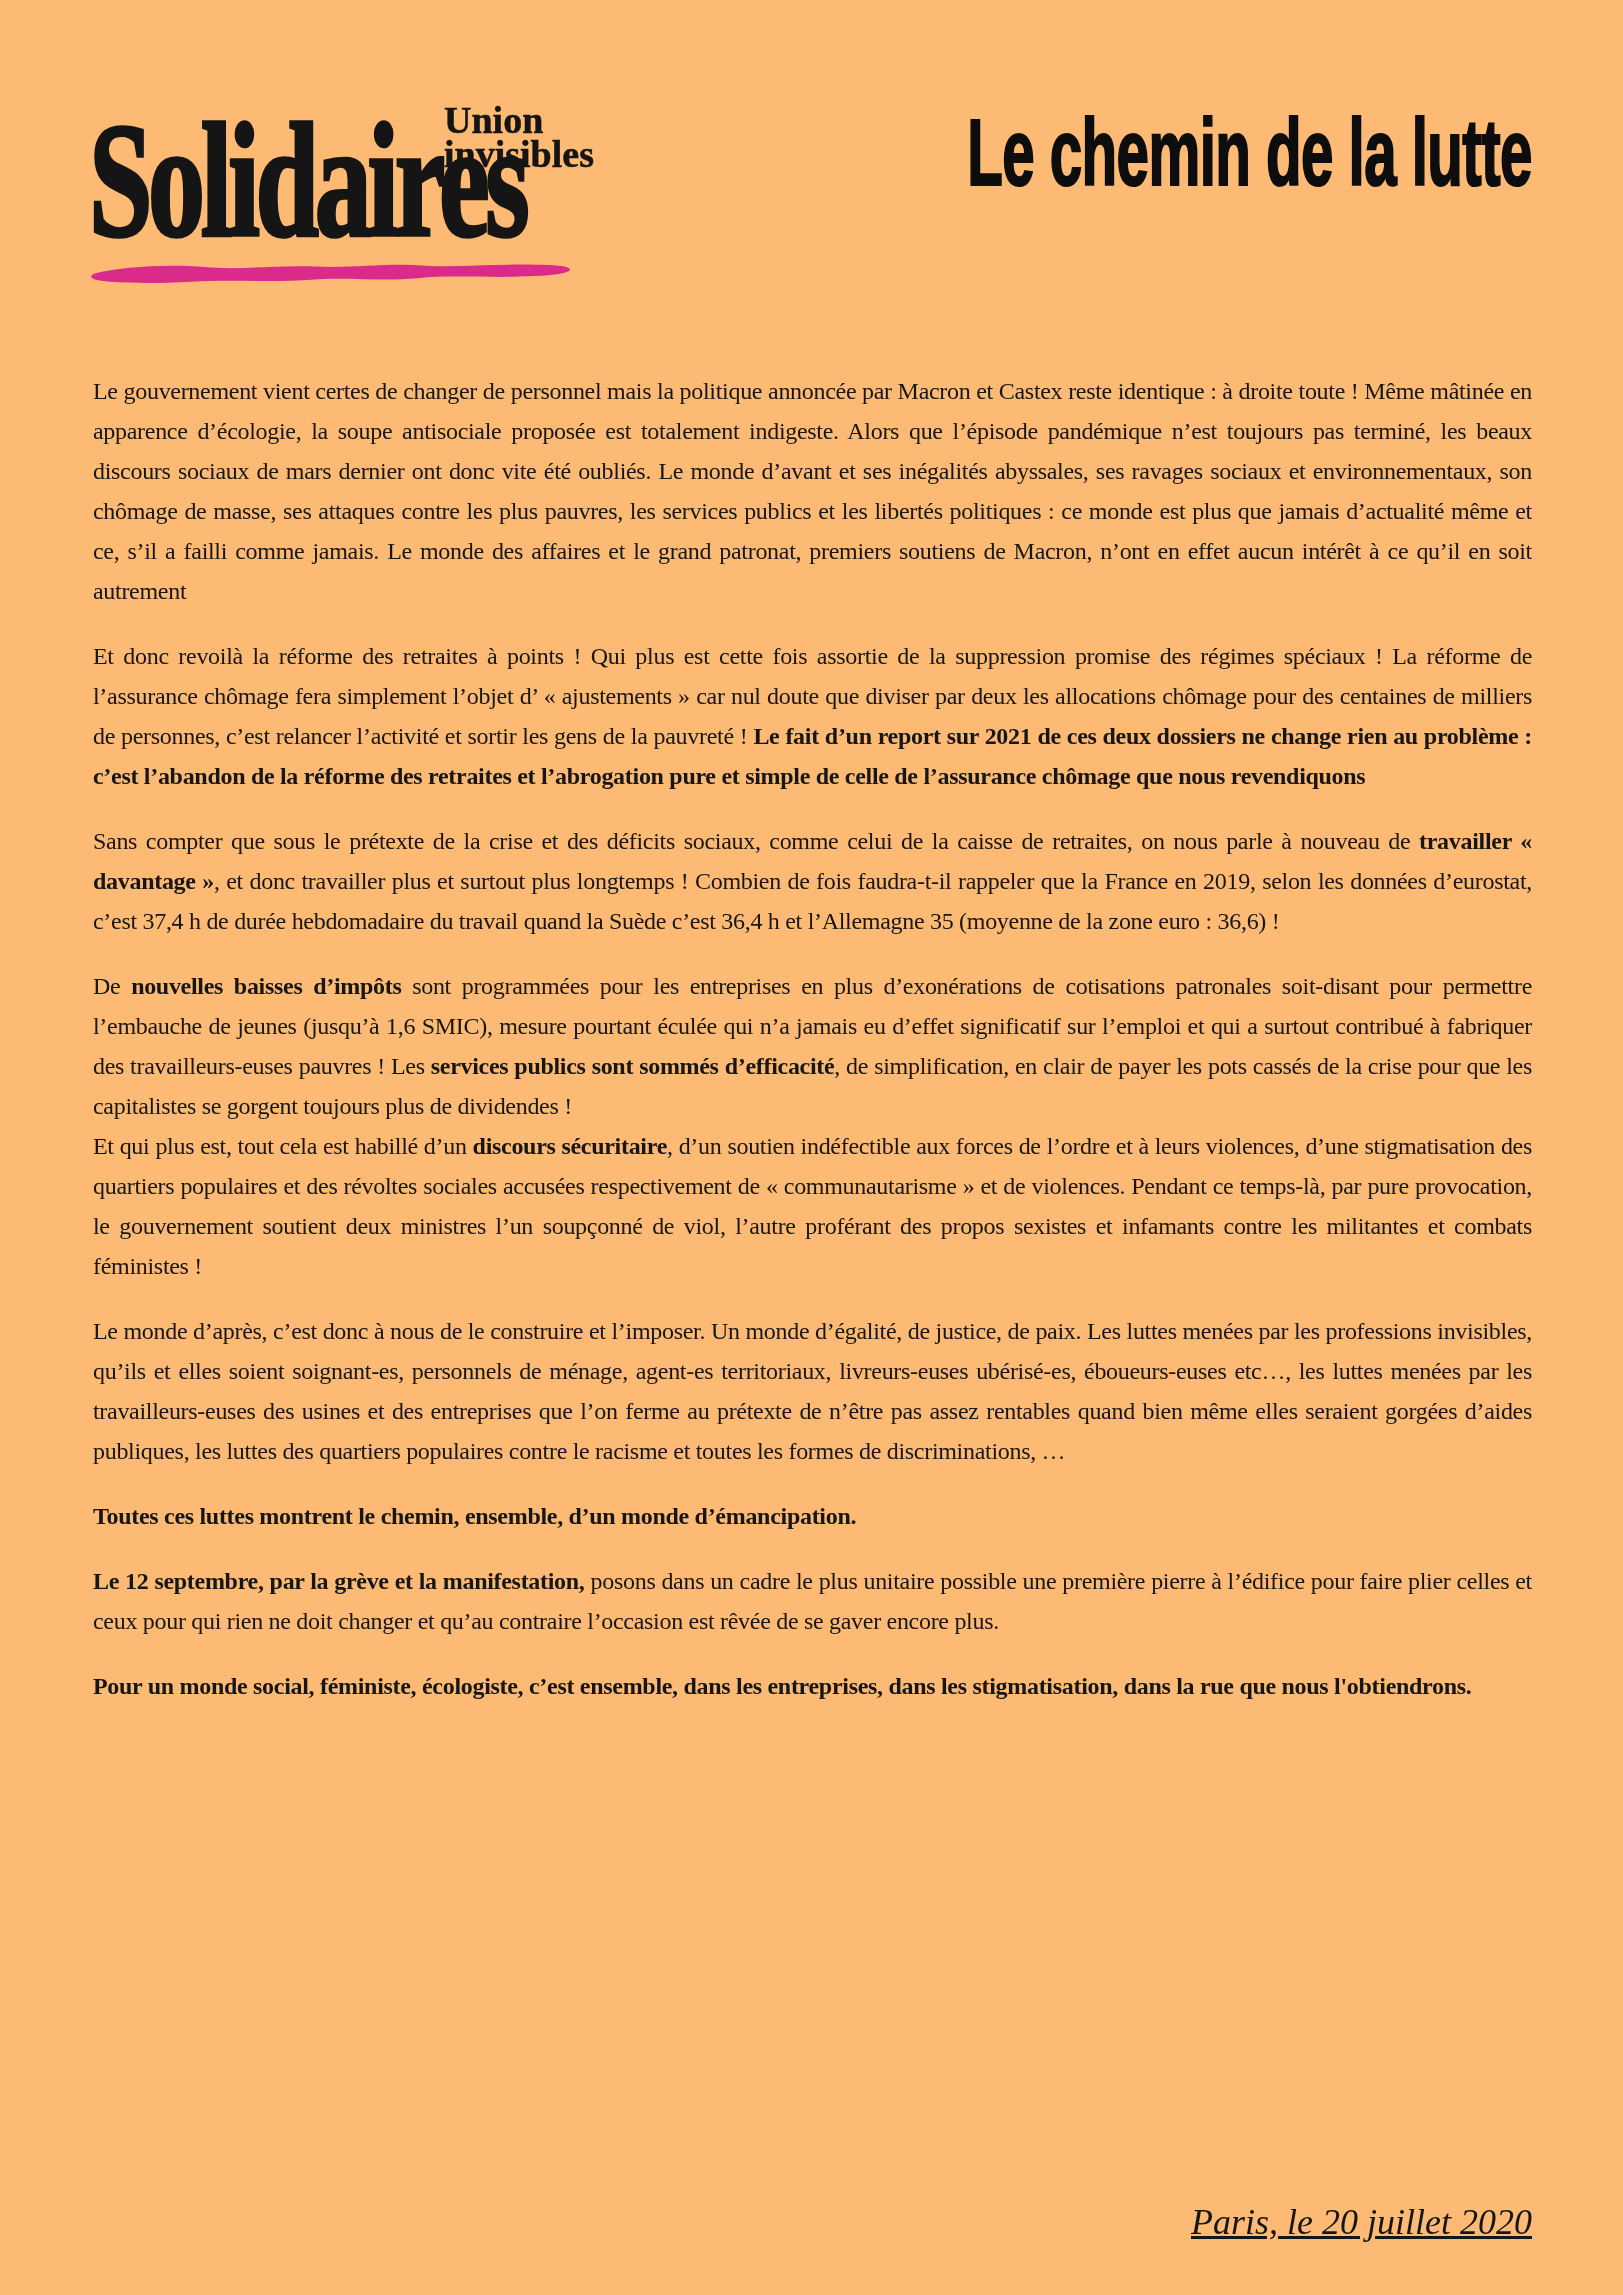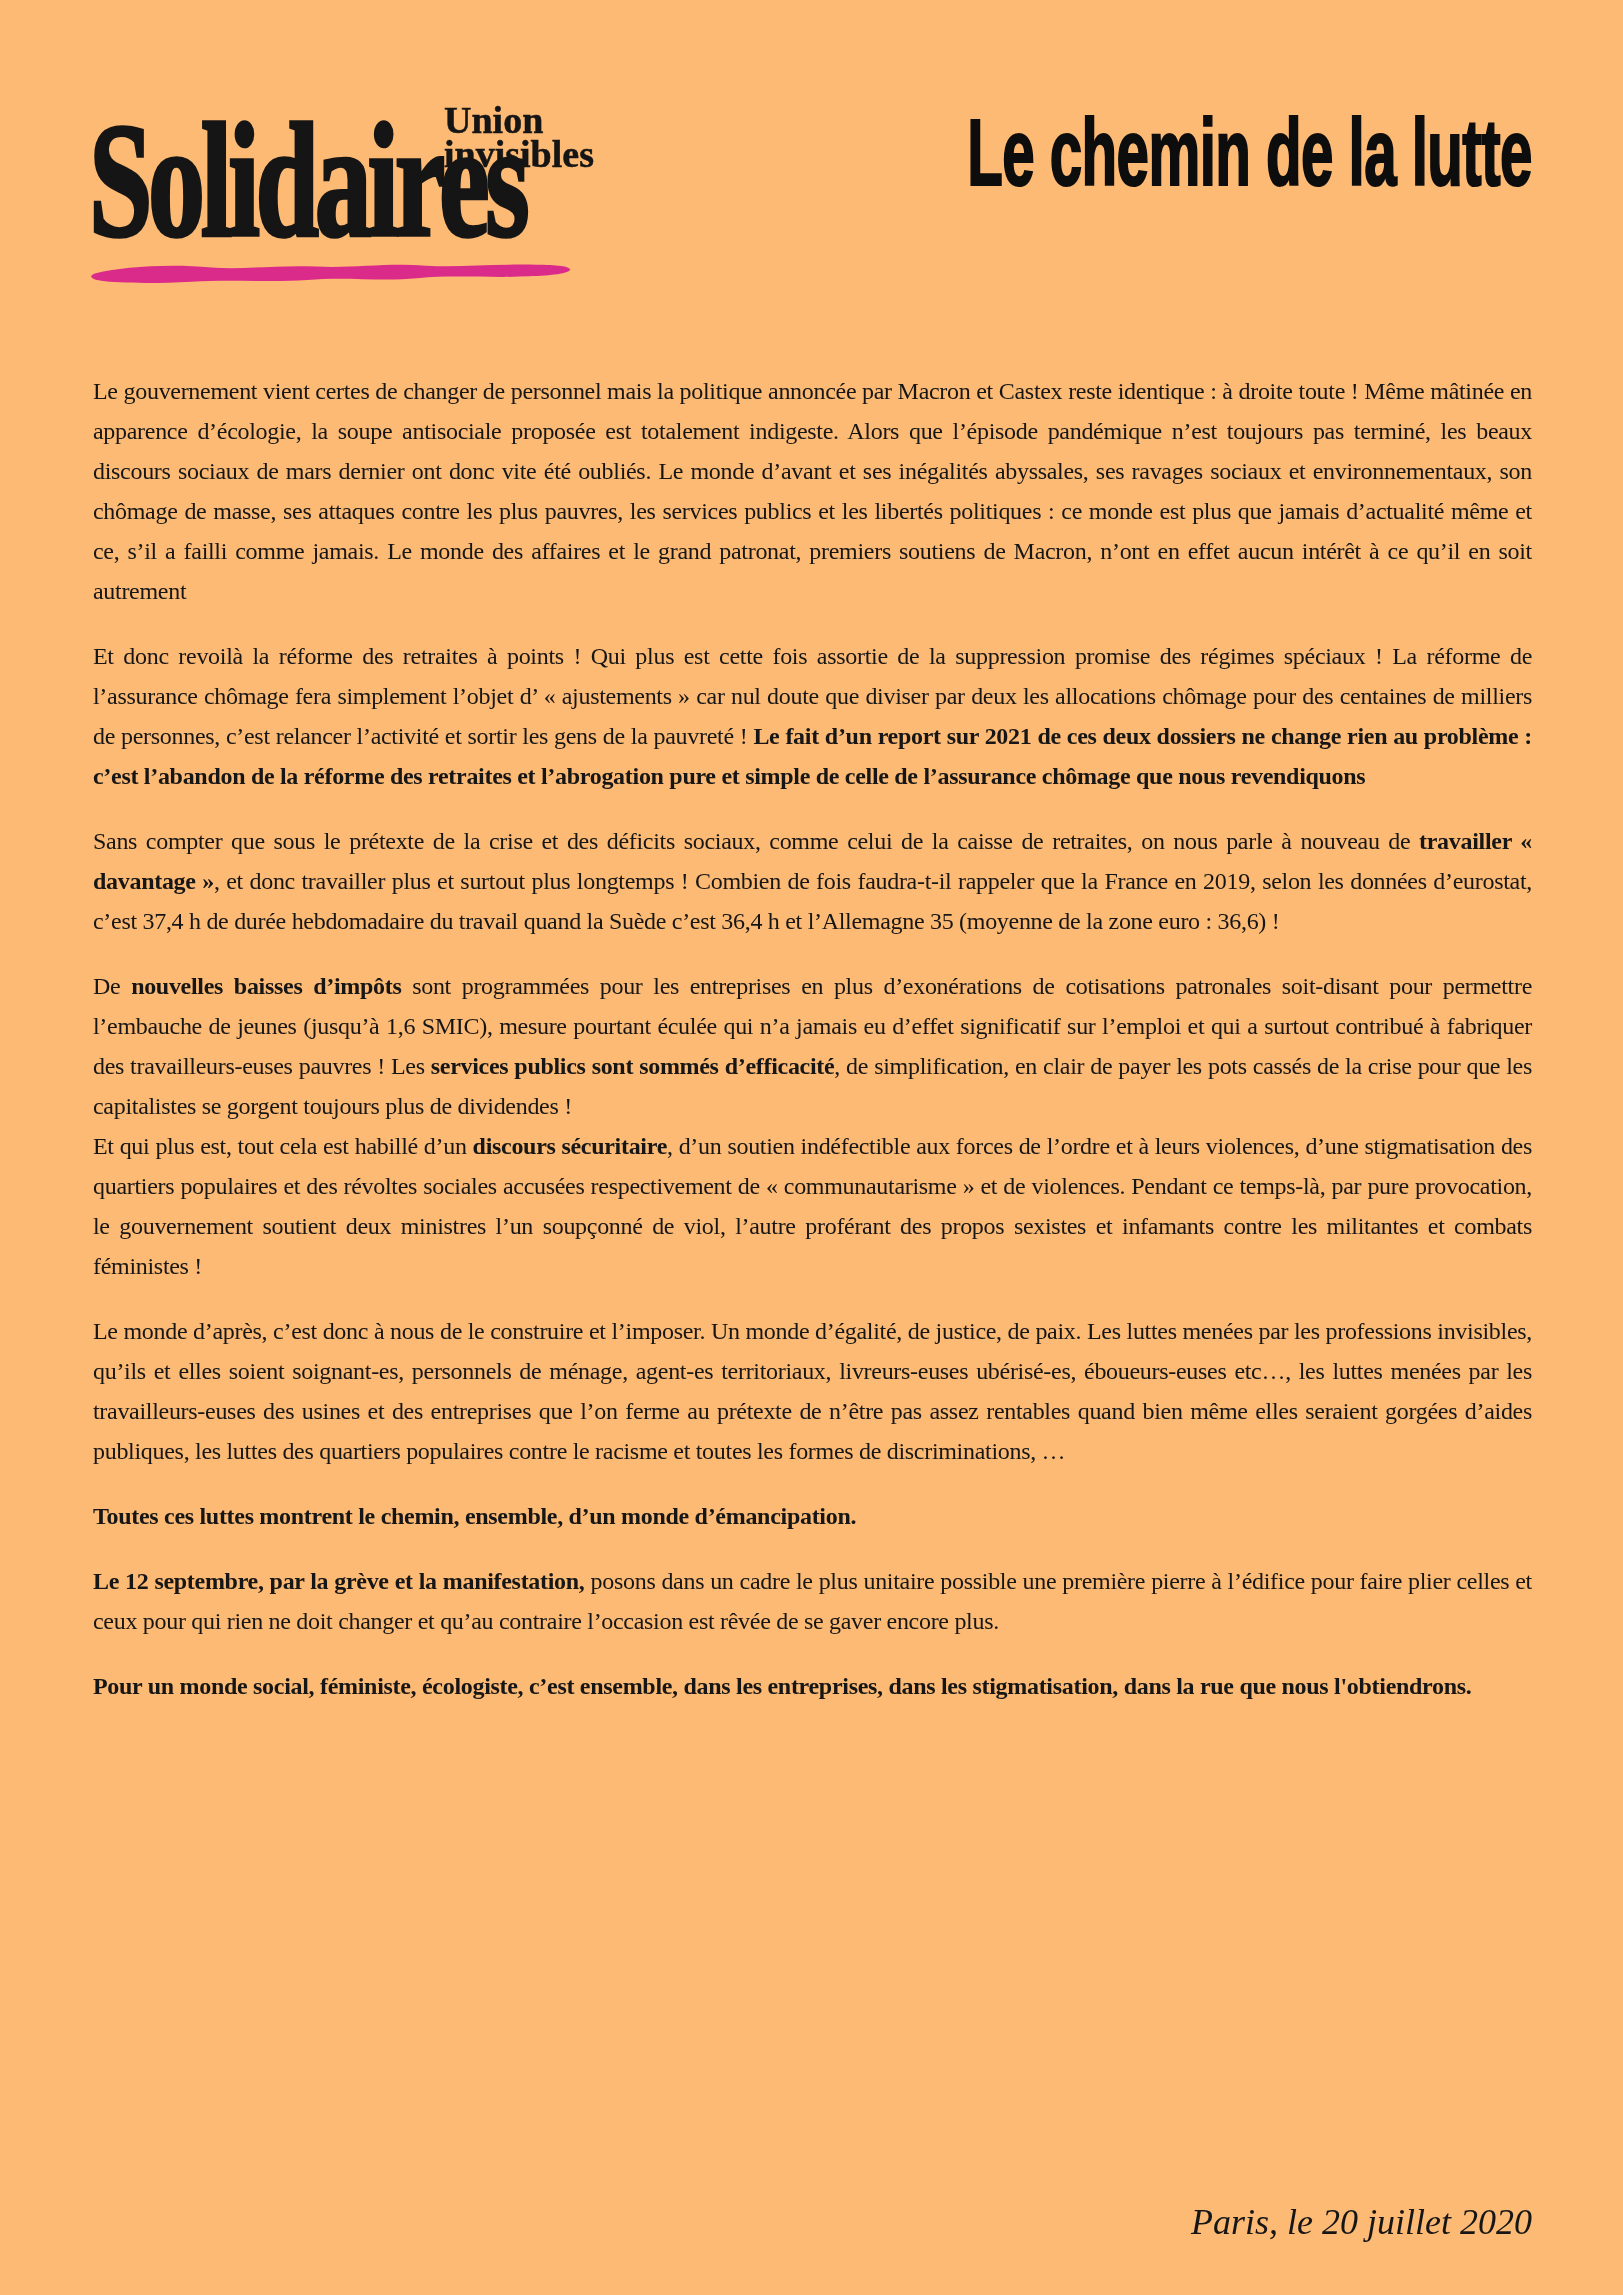--- a/index.html
+++ b/index.html
@@ -69,20 +69,21 @@
   .body-text p.continues{margin-top:0;}
   .body-text strong{font-weight:bold;}
 
   
   .dateline{
     position:absolute;right:91px;top:2202px;
     font-style:italic;
     font-size:36px;line-height:41px;
     color:#161616;
     text-align:right;
+    text-decoration:underline;
   }
 </style>
 </head>
 <body>
 
 <div class="page">
 
   <div class="logo">
     <div class="logo-union">
       <div>Union</div>

